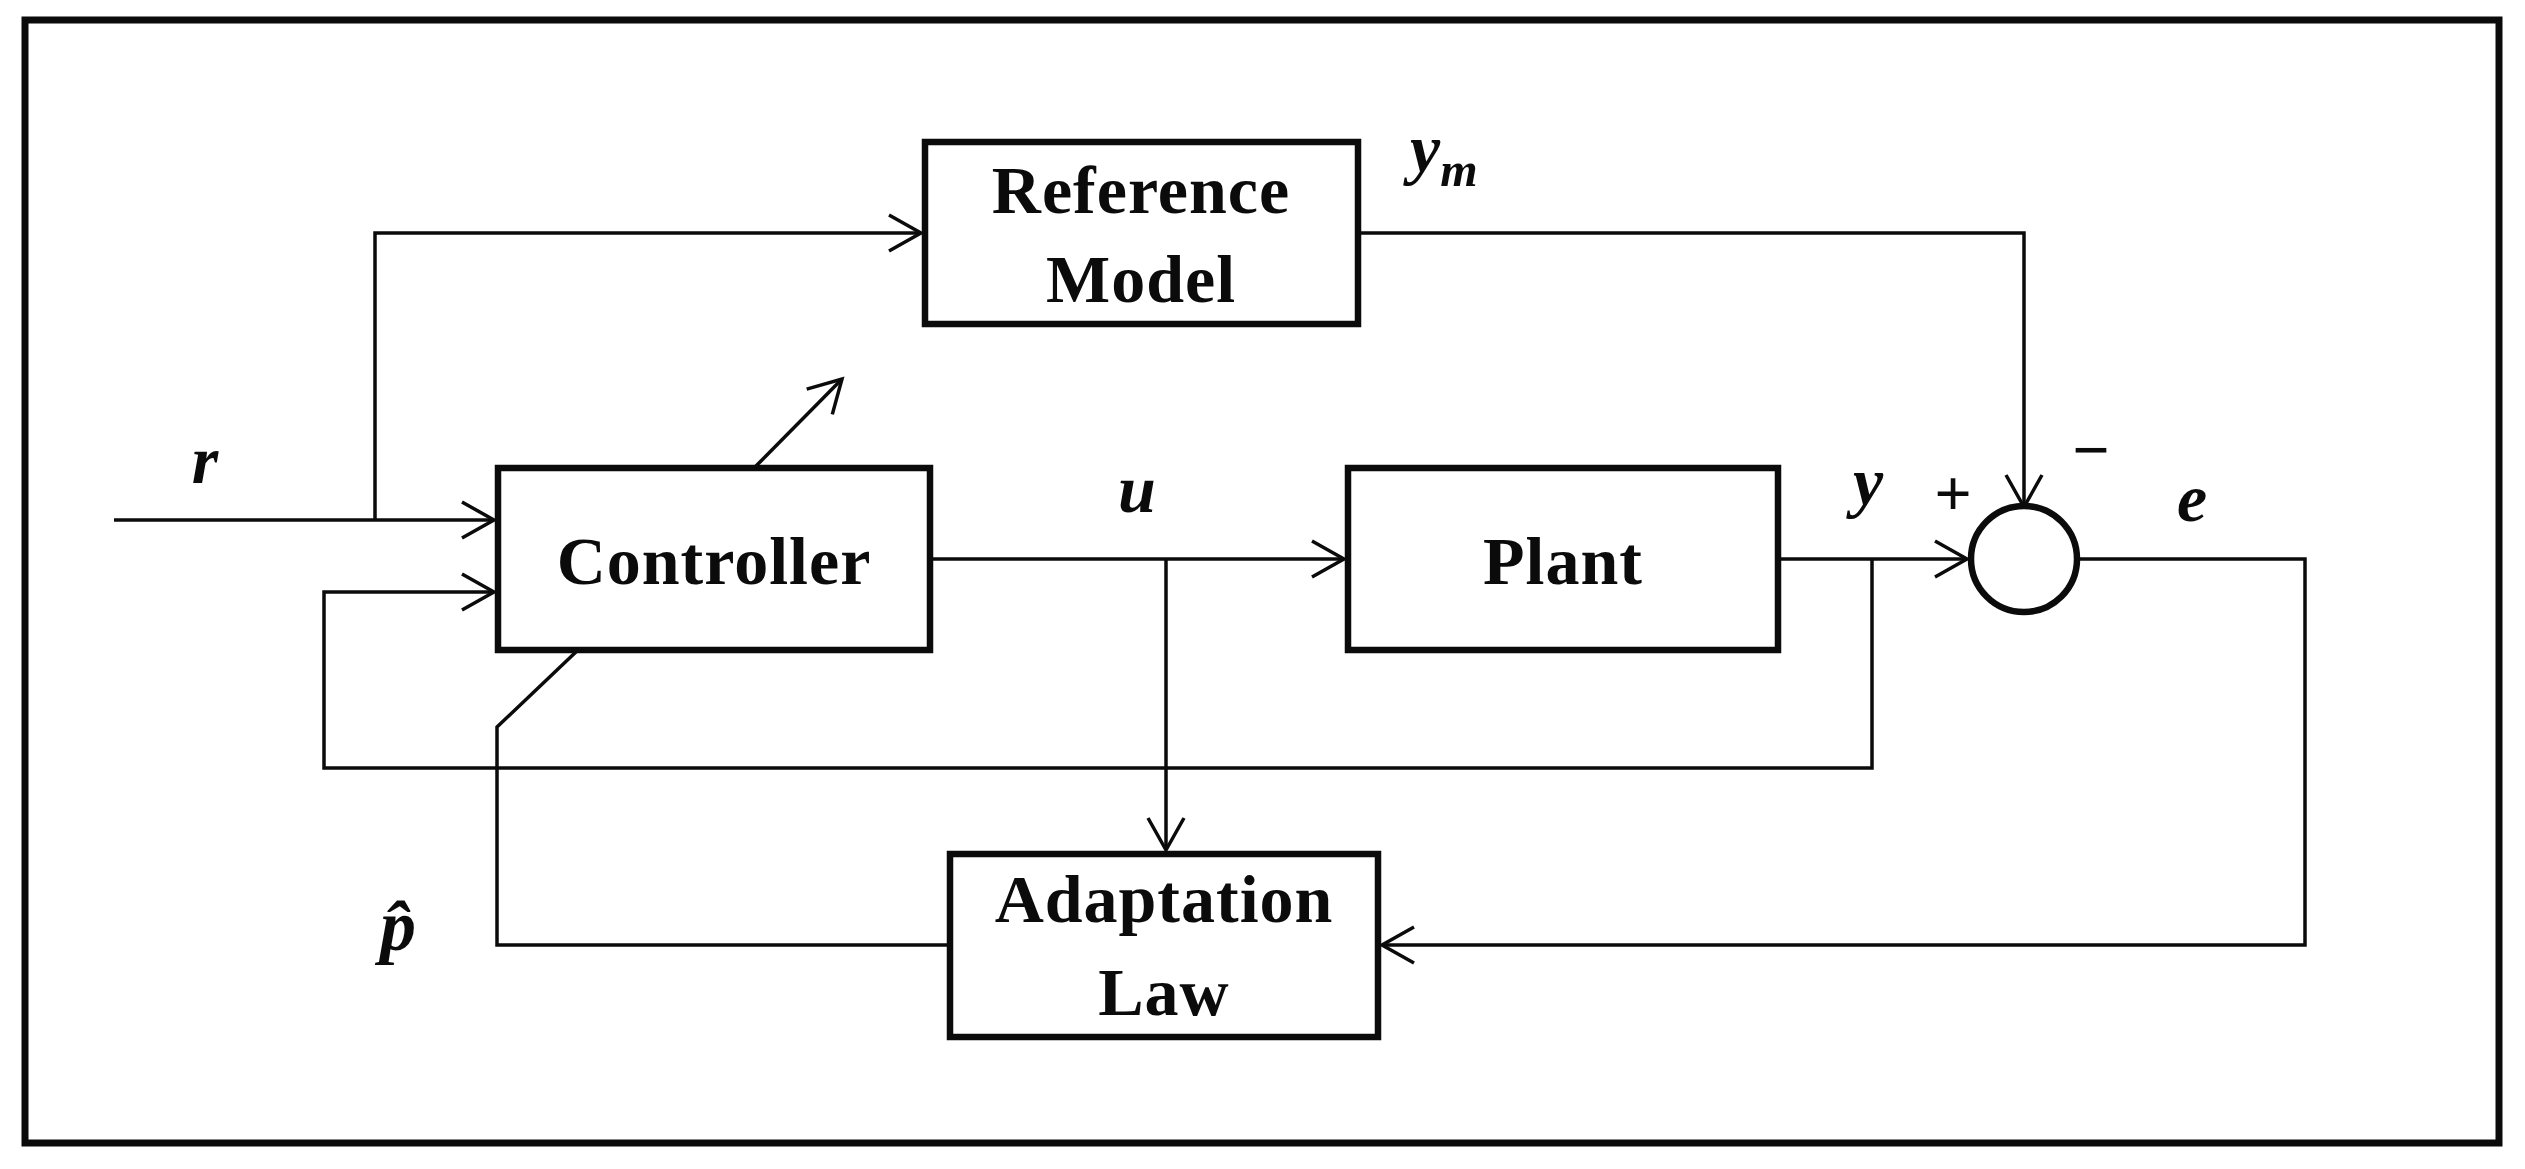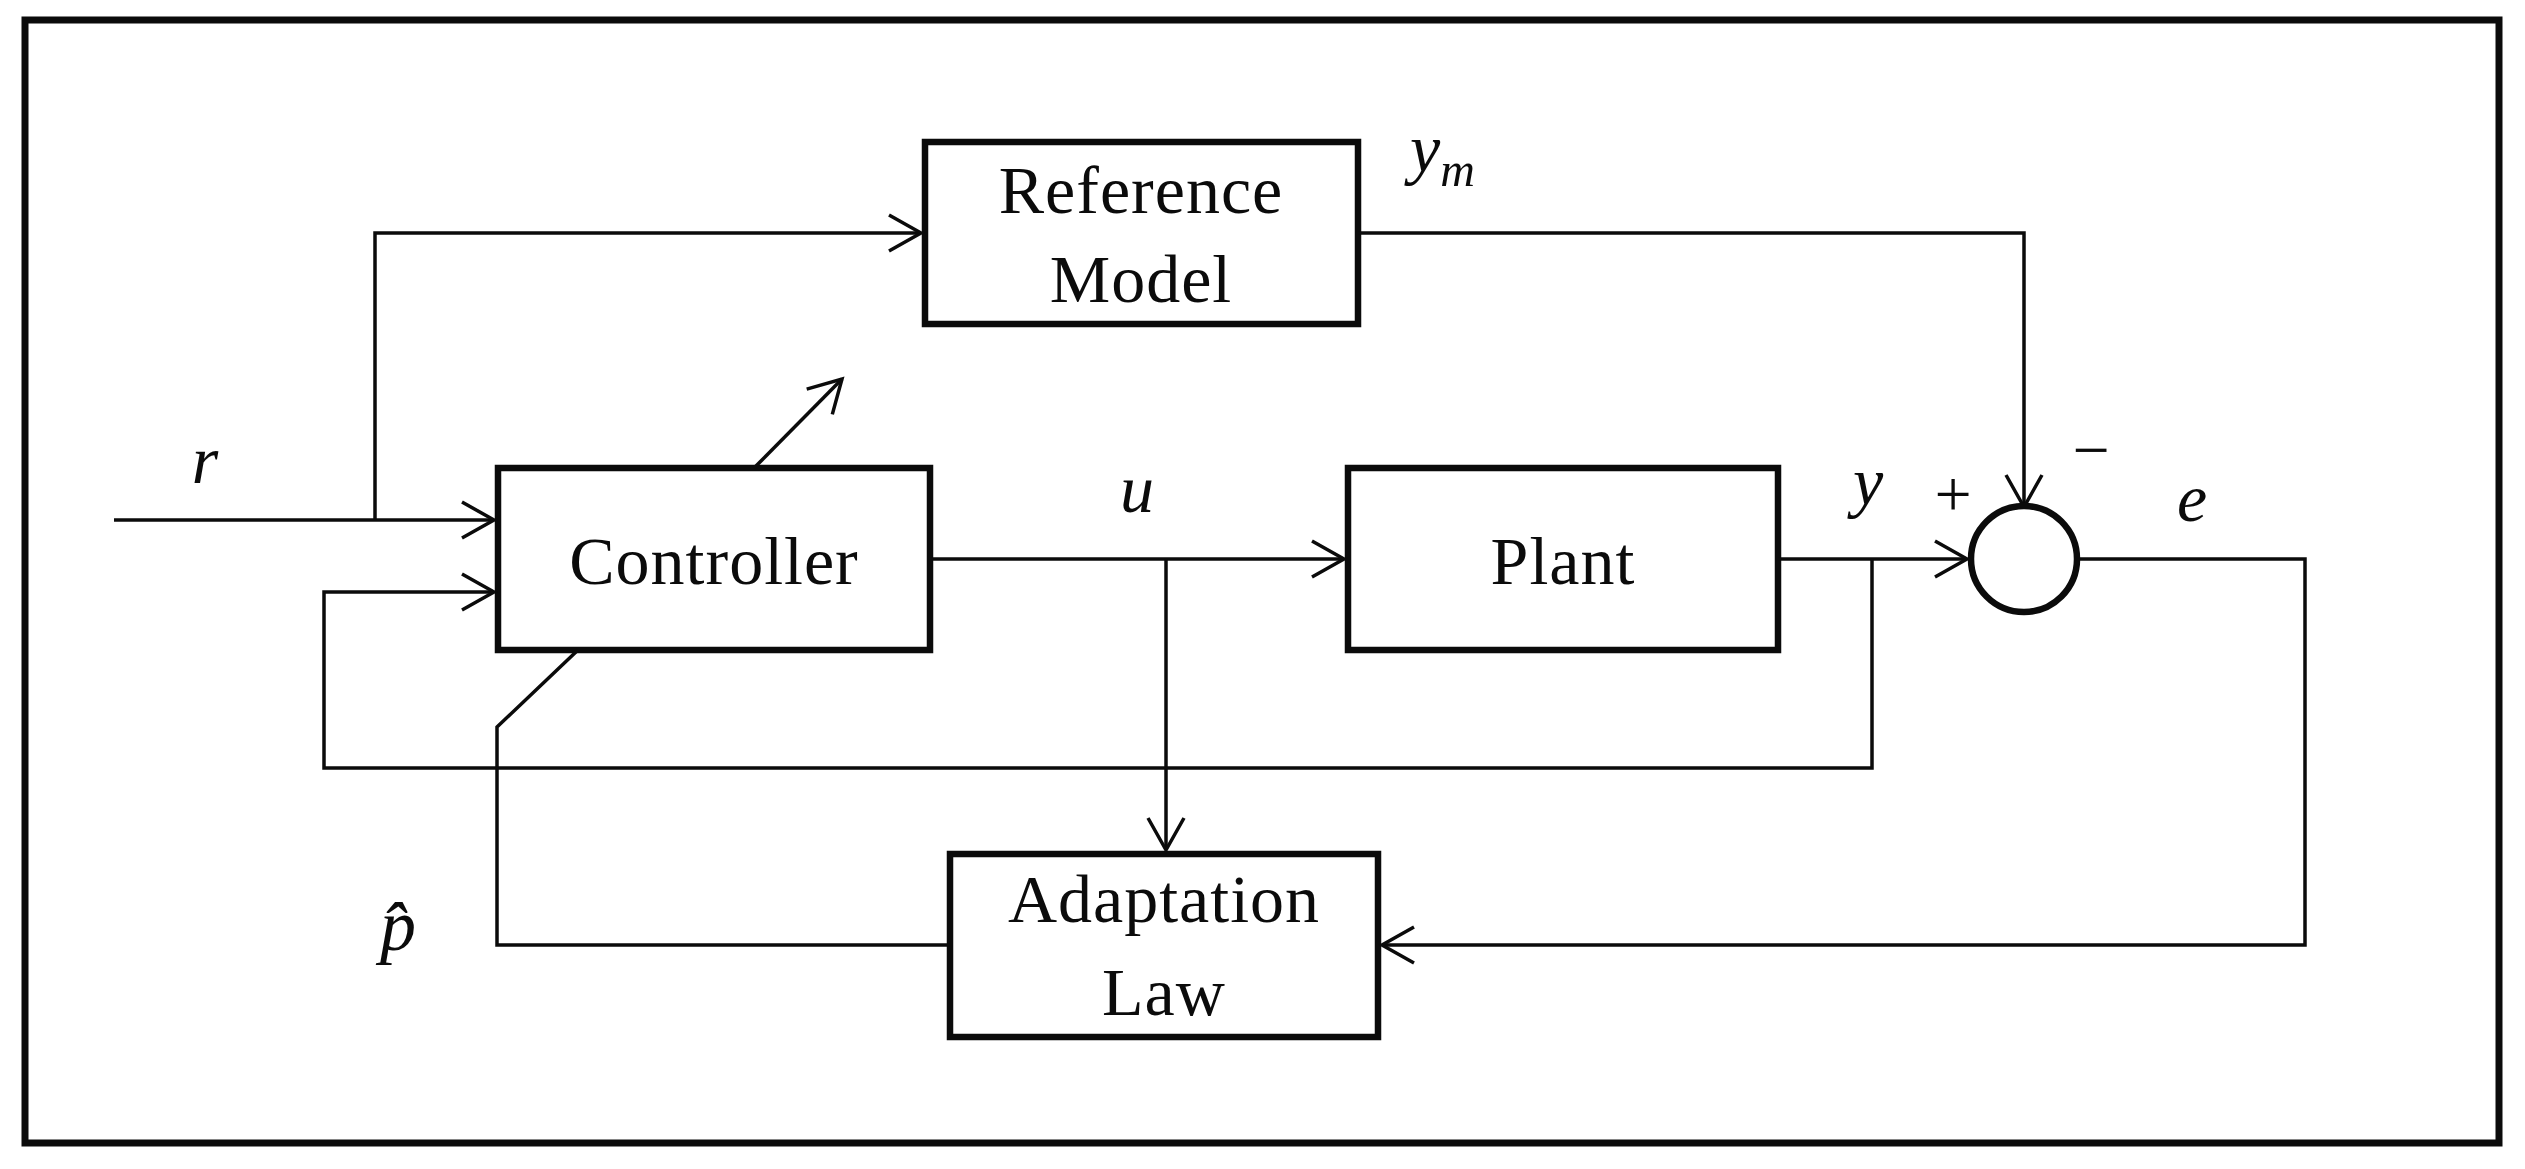--- a/index.html
+++ b/index.html
@@ -1,17 +1,17 @@
 <!DOCTYPE html>
 <html style="--ink: #0b0b0b; --bg: #ffffff;"><head>
 <meta charset="utf-8">
 <style>
   :root { --ink:#0b0b0b; --bg:#ffffff; }
   html,body { margin:0; padding:0; background:var(--bg); }
-  .stage { width:2197px; height:1169px; background:var(--bg); }
+  .stage { width:2197px; height:1169px; background:var(--bg);font-weight:bold; }
   svg { display:block; }
   .frame { fill:none; stroke:var(--ink); stroke-width:7; }
   .box   { fill:var(--bg); stroke:var(--ink); stroke-width:6.5; }
   .wire  { fill:none; stroke:var(--ink); stroke-width:3.5; }
   .node  { fill:var(--bg); stroke:var(--ink); stroke-width:6.5; }
   .arrowhead { fill:none; stroke:var(--ink); stroke-width:3.5; }
   text {
     font-family:"Liberation Serif","DejaVu Serif",serif;
     fill:var(--ink);
   }

